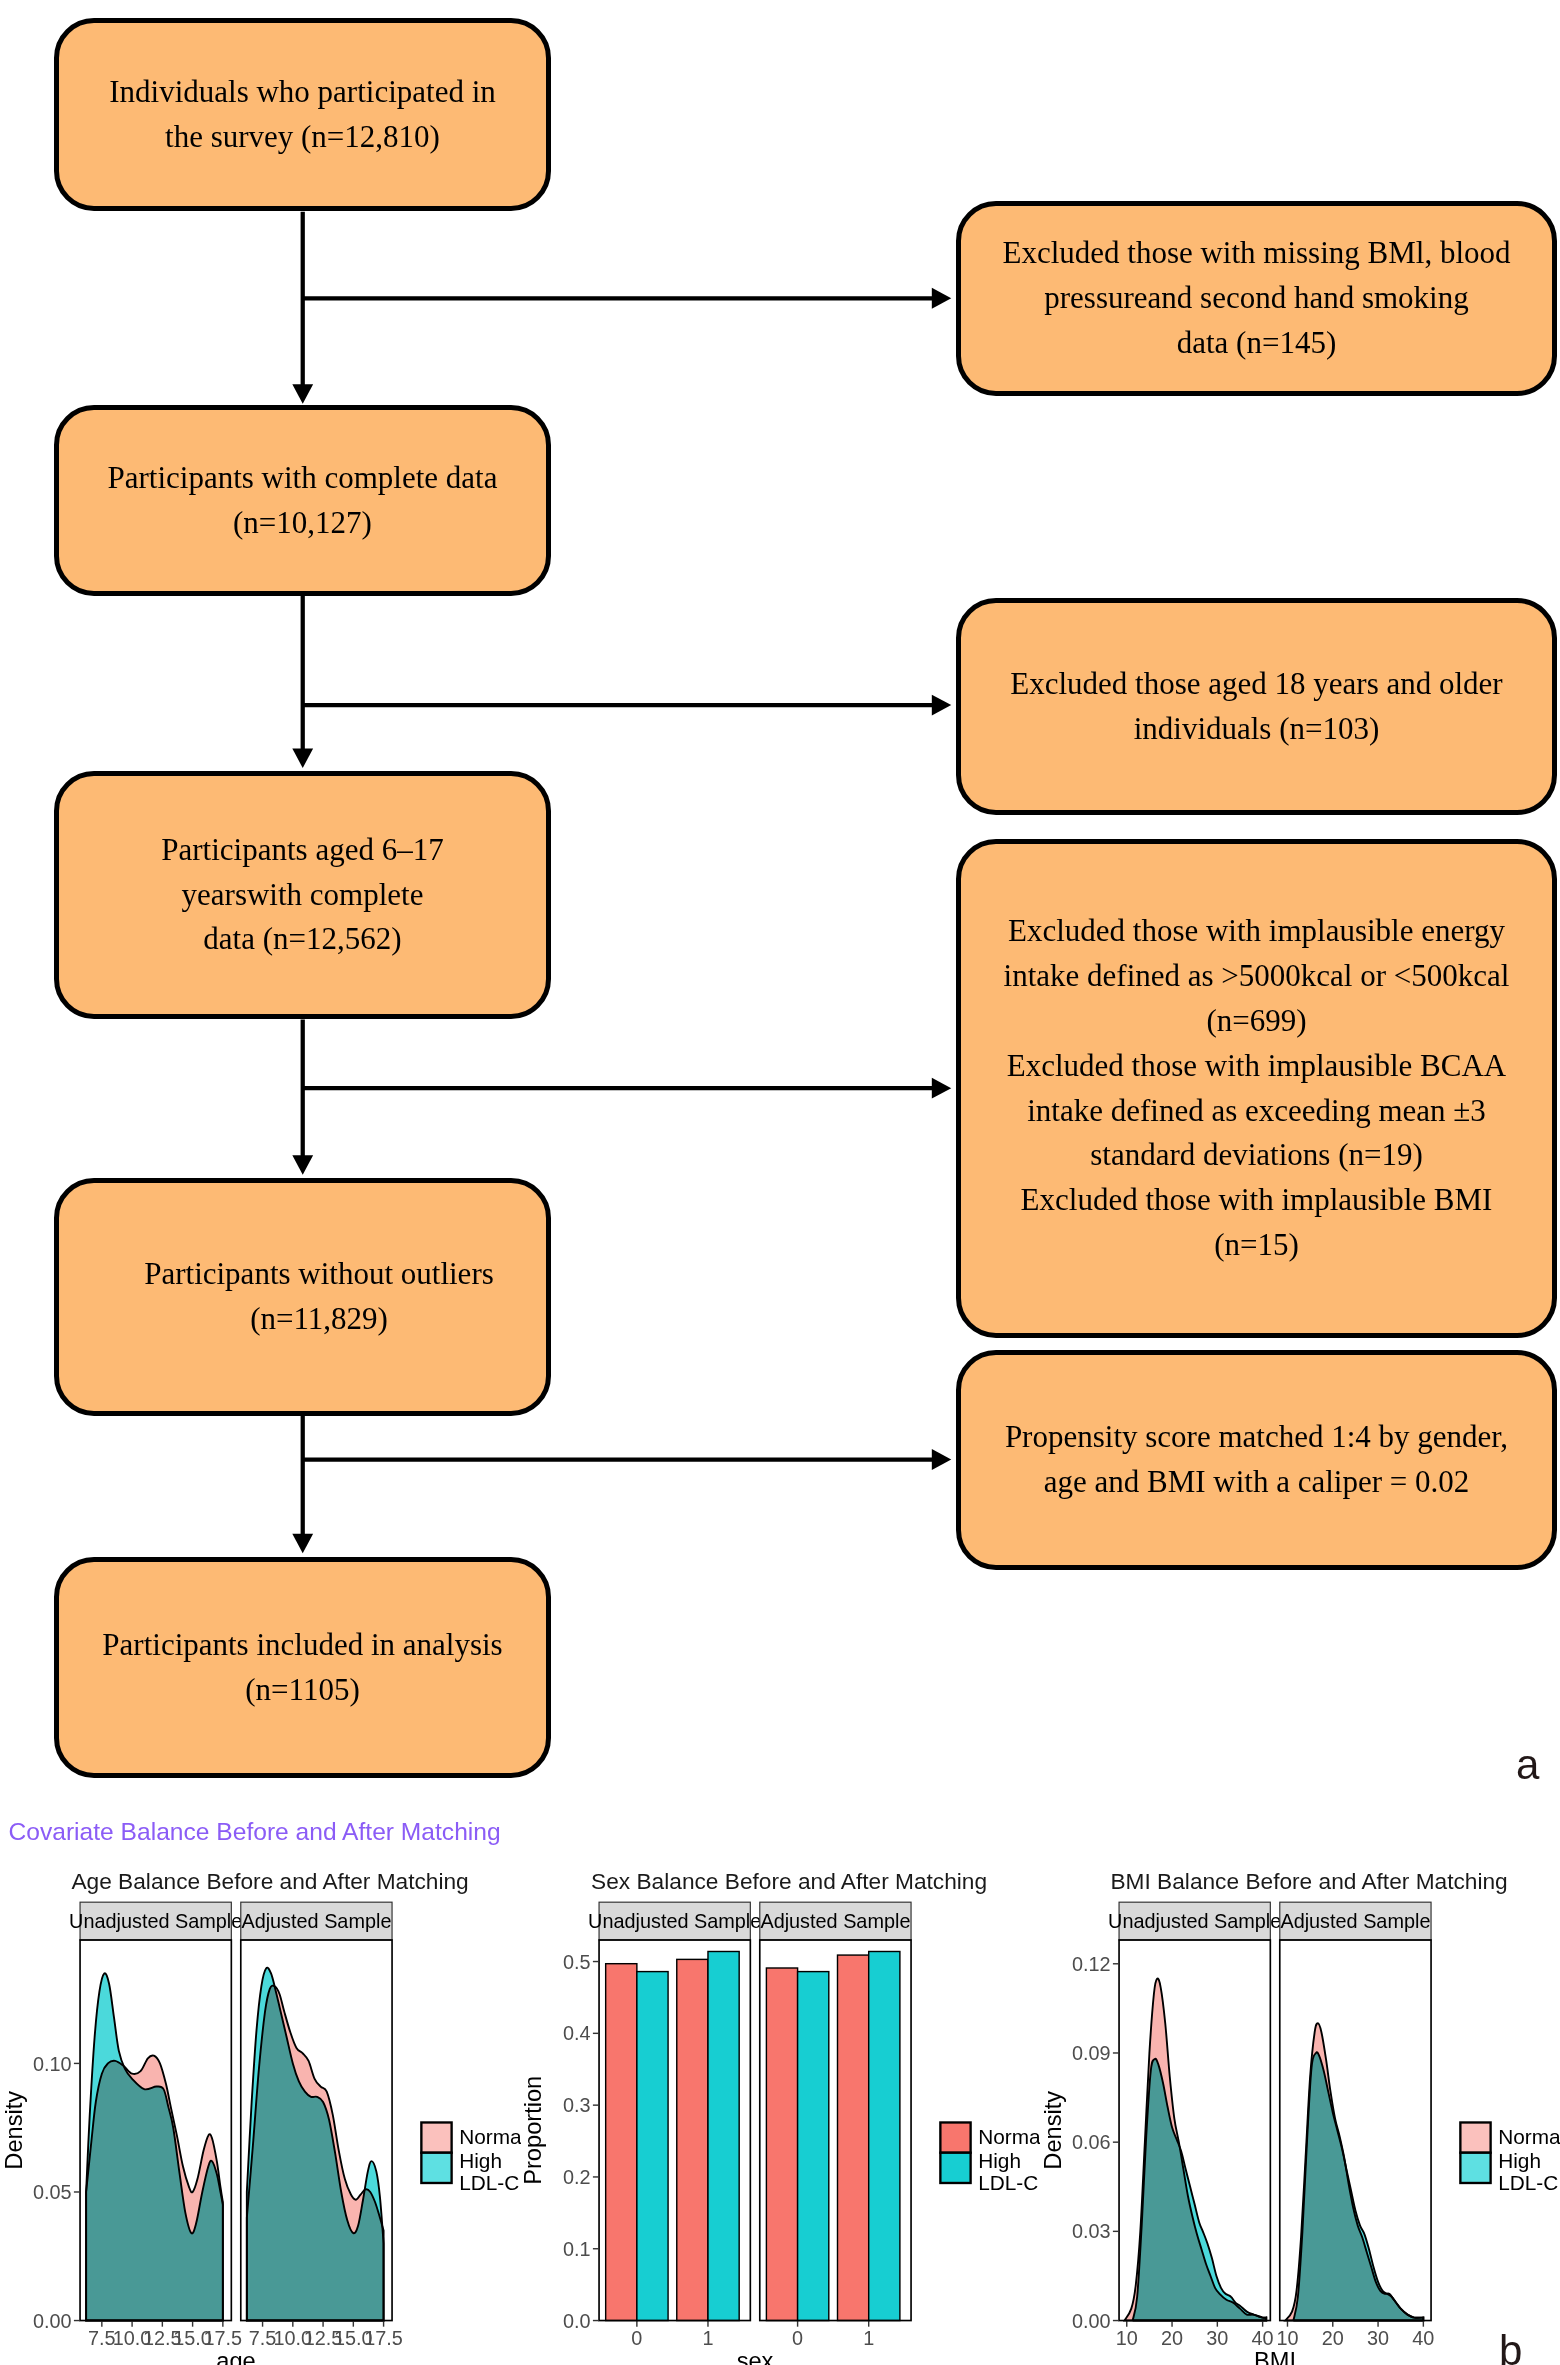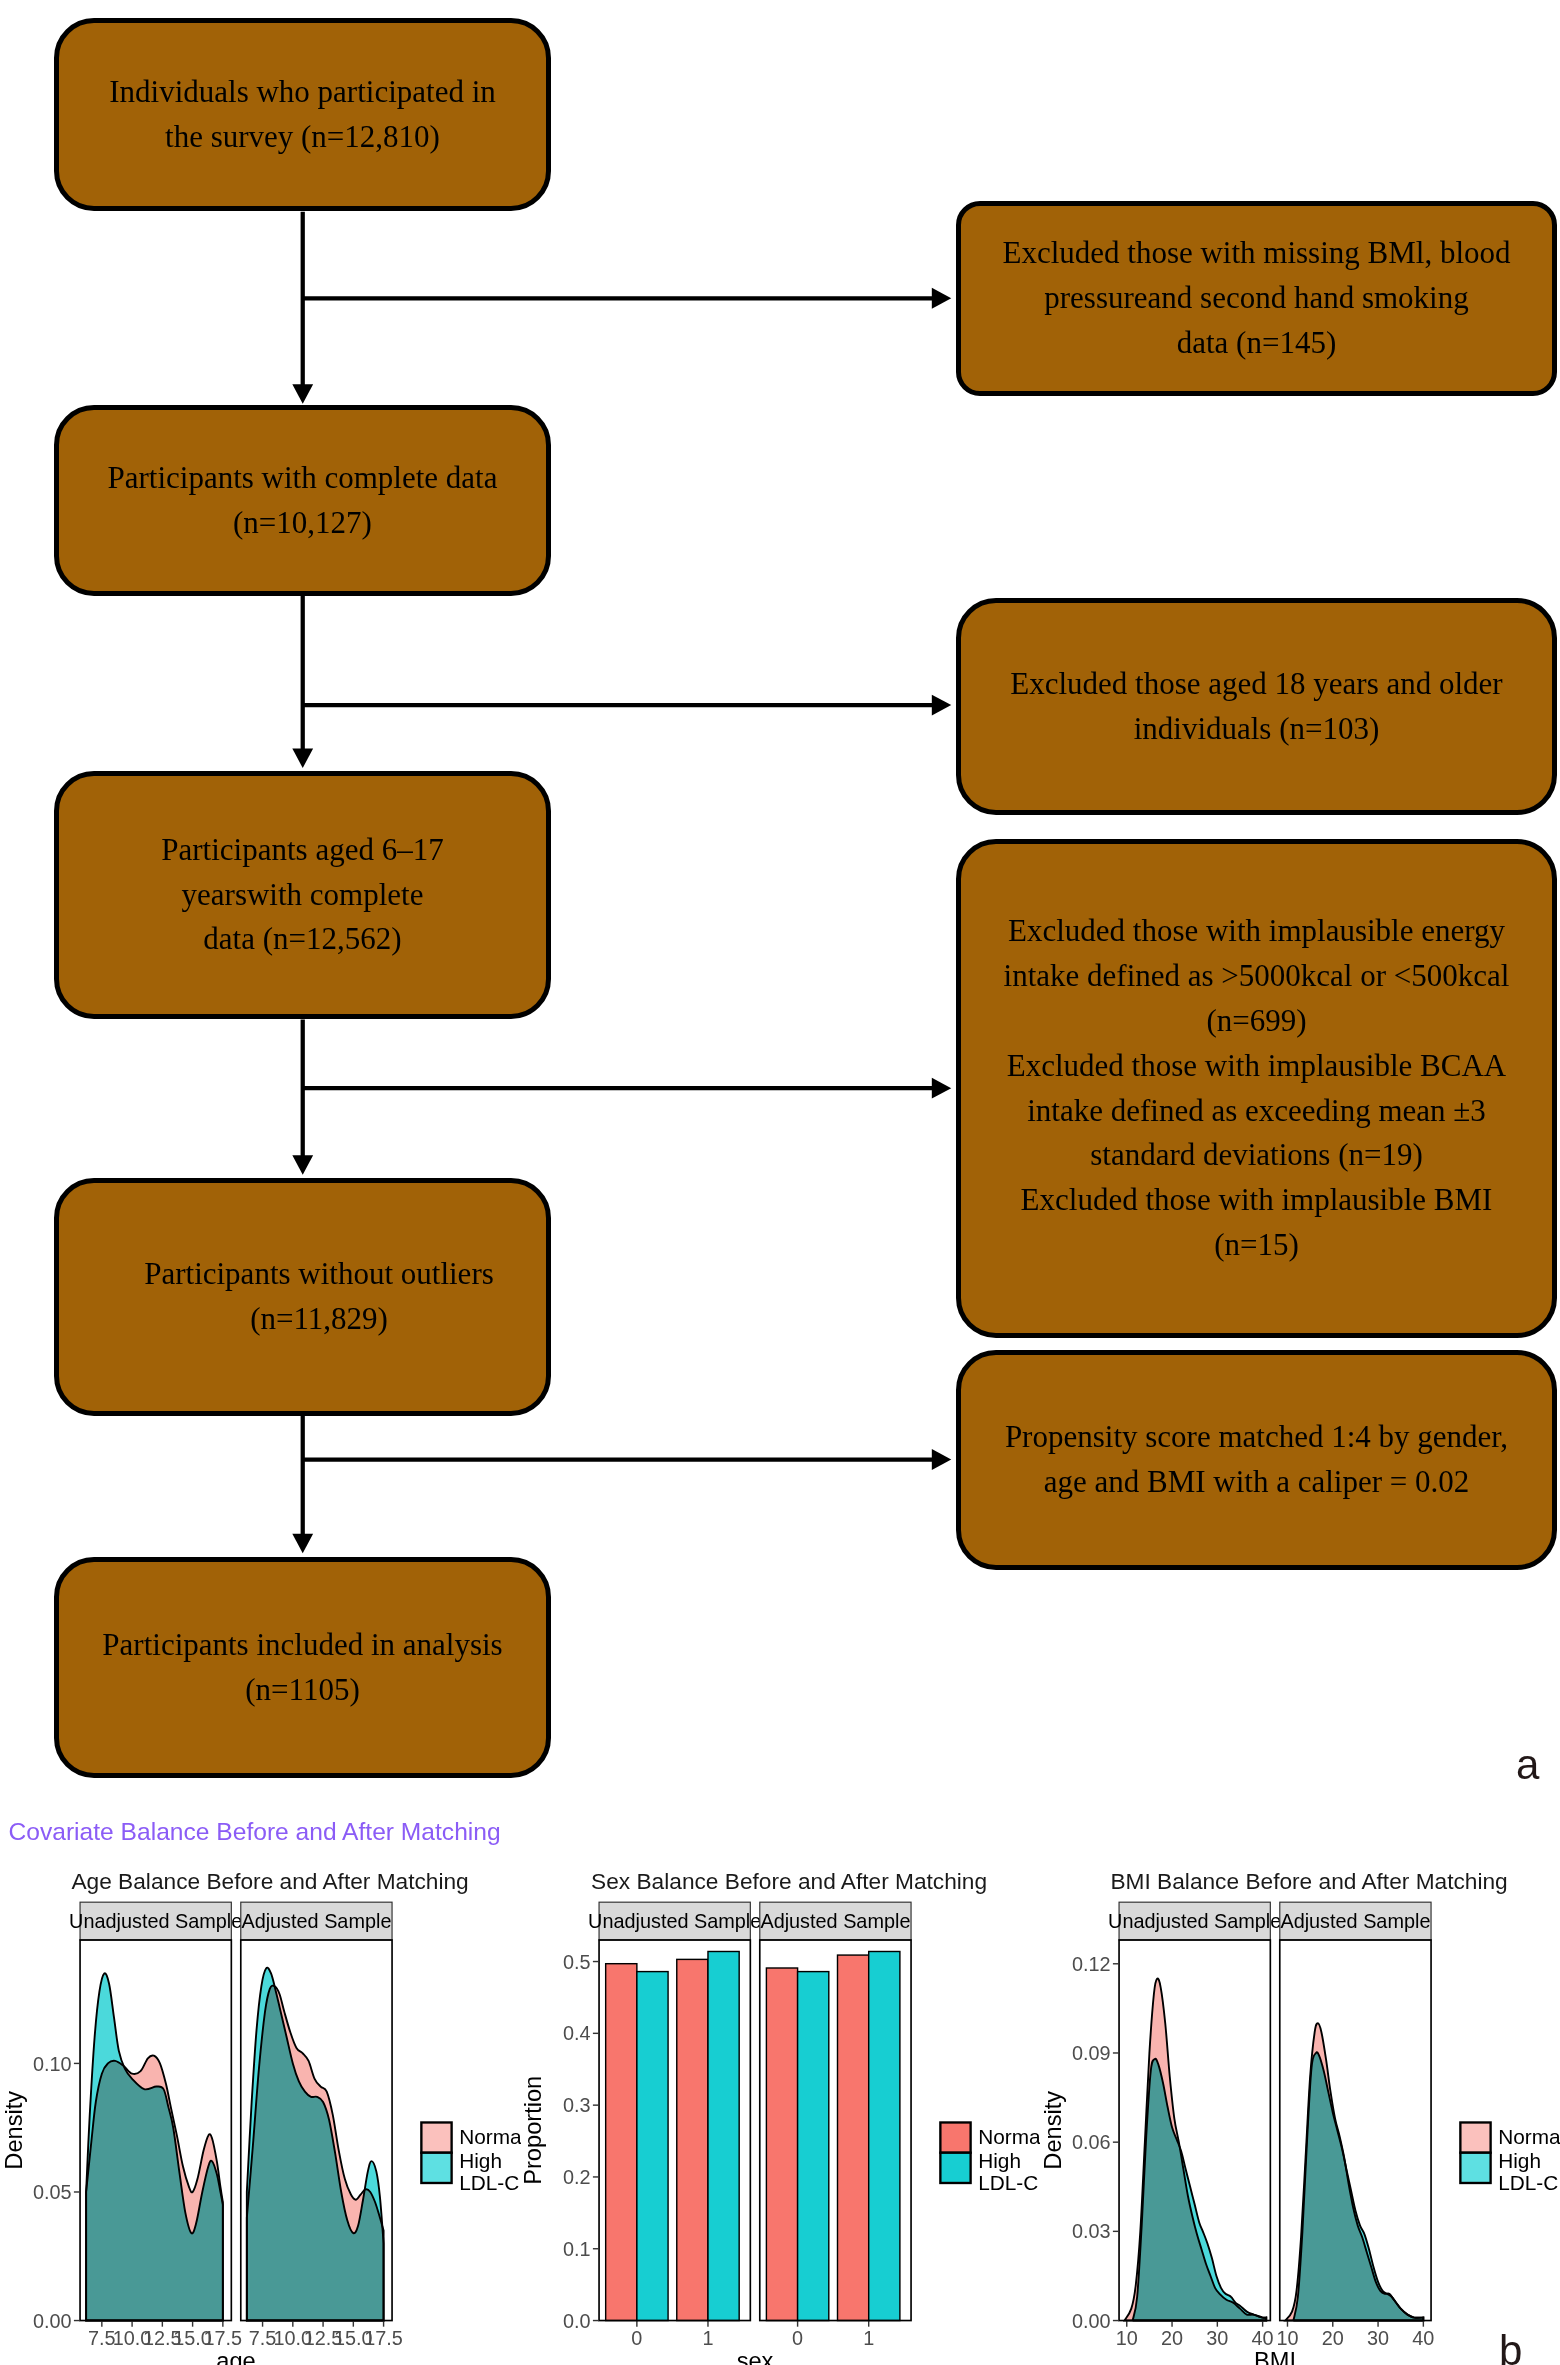--- a/index.html
+++ b/index.html
@@ -1,30 +1,30 @@
 <!DOCTYPE html>
 <html style="font-size:7.6px"><head>
 <meta charset="utf-8">
 <style>
   html,body{margin:0;padding:0;background:#fff;}
   .page{position:relative;width:1560px;height:2379px;background:#ffffff;overflow:hidden;
         font-family:"Liberation Sans", sans-serif;}
   
   .fc-box{position:absolute;box-sizing:border-box;border:5.2px solid #000;border-radius:40px;
-          background:#a16207;display:flex;align-items:center;justify-content:center;
+          background:#fdba74;display:flex;align-items:center;justify-content:center;
           font-family:"Liberation Serif", serif;font-size:31px;line-height:1.45;color:#000;
           text-align:center;white-space:pre;}
   .fc-left{left:54px;width:497px;}
   .fc-right{left:956px;width:601px;}
   .b1{top:18px;height:193px;}
   .b2{top:405px;height:191px;}
   .b3{top:771px;height:248px;}
   .b4{top:1178px;height:238px;padding-left:33px;}
   .b5{top:1557px;height:221px;}
-  .e1{top:201px;height:195px;border-radius:24px;}
+  .e1{top:201px;height:195px;}
   .e2{top:598px;height:217px;}
   .e3{top:839px;height:499px;}
   .e4{top:1350px;height:220px;}
   .arrows{position:absolute;left:0;top:0;}
   .panel-letter{position:absolute;font-size:42px;color:#221818;font-family:"Liberation Sans",sans-serif;}
   .lbl-a{left:1516px;top:1741px;}
   .lbl-b{left:1499px;top:2327px;}
   
   .charts-title{position:absolute;left:8.5px;top:1818px;font-size:24.6px;color:#8b5cf6;}
   .chart-group{position:absolute;top:1862px;width:516px;height:520px;}

